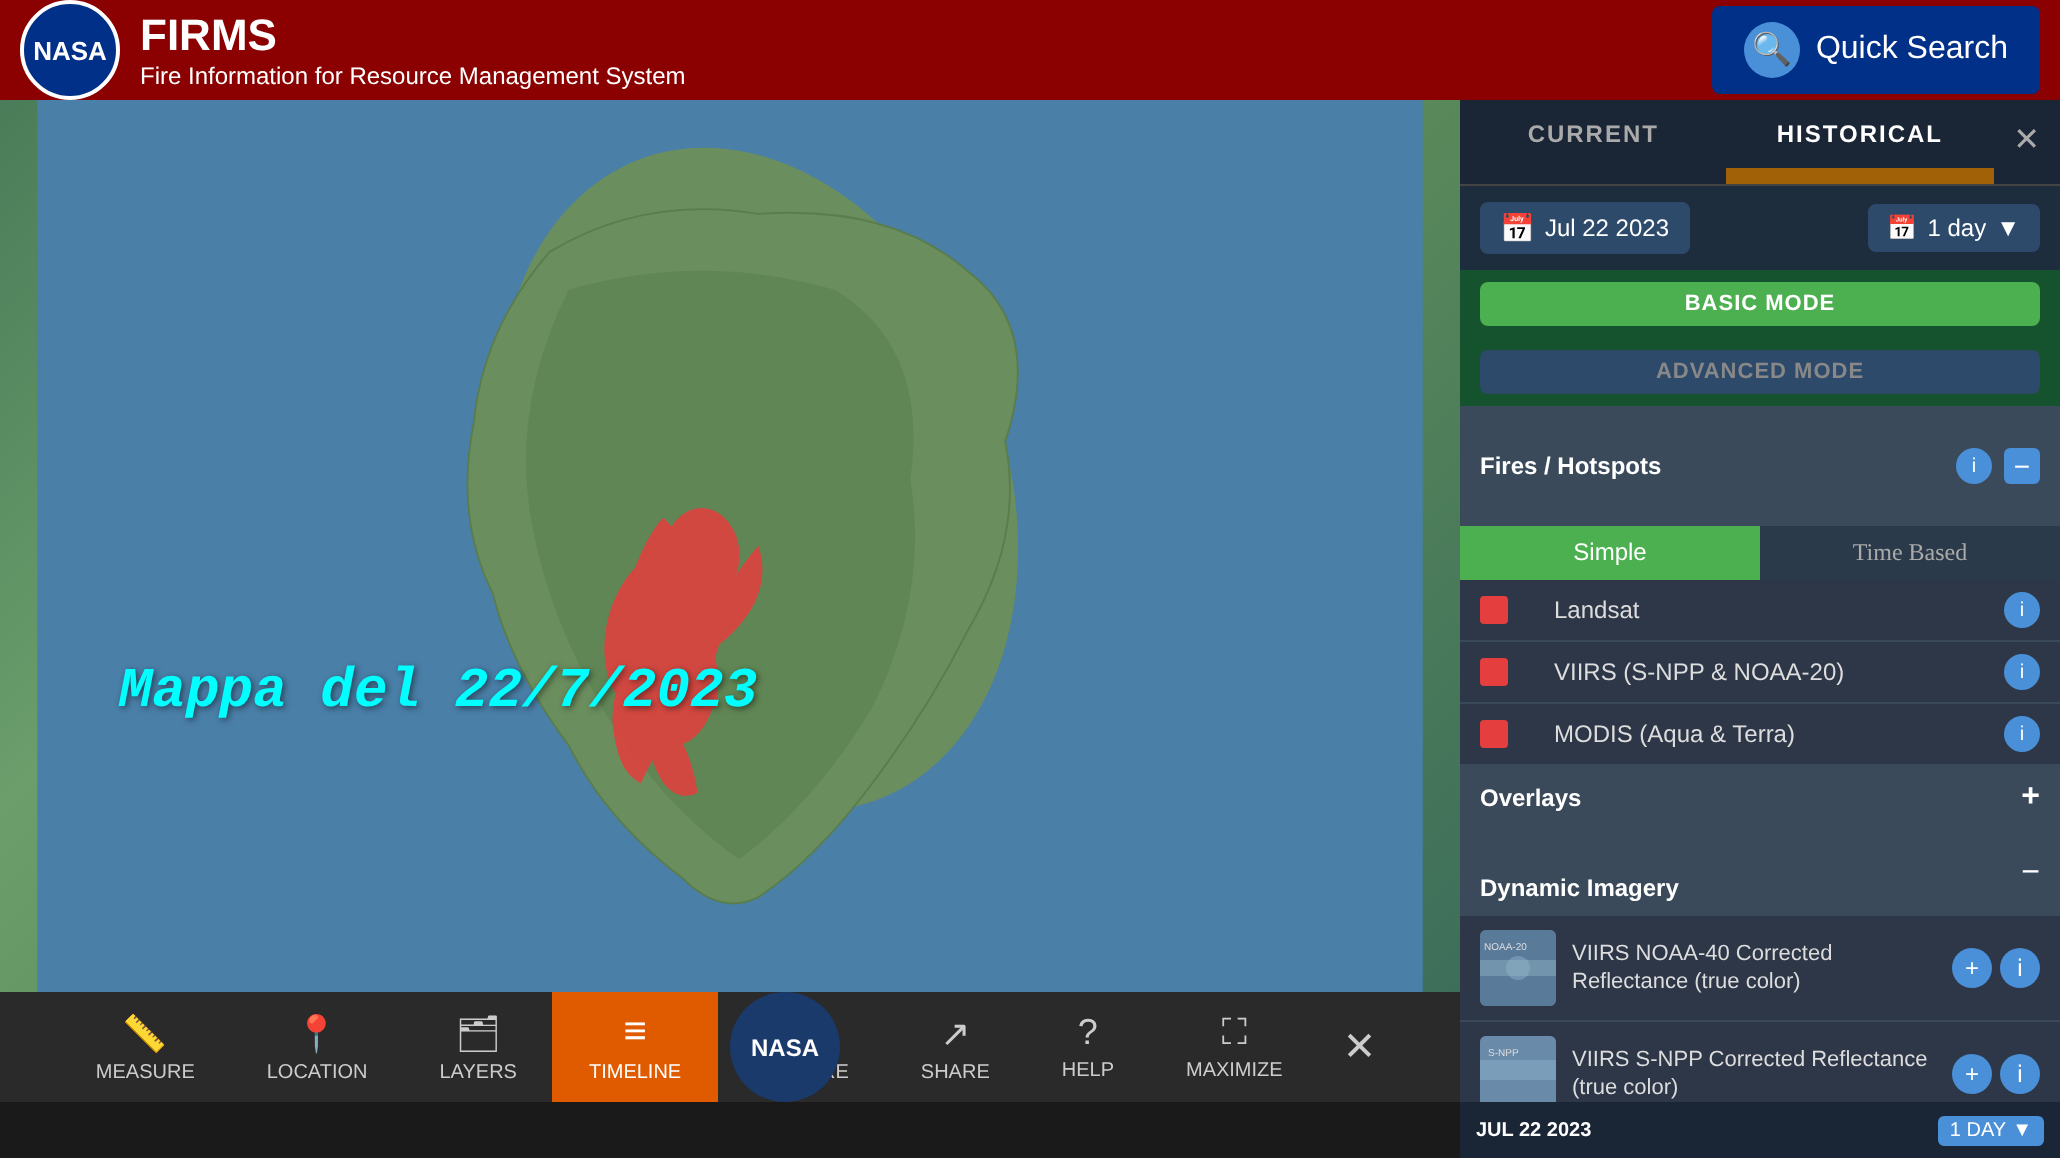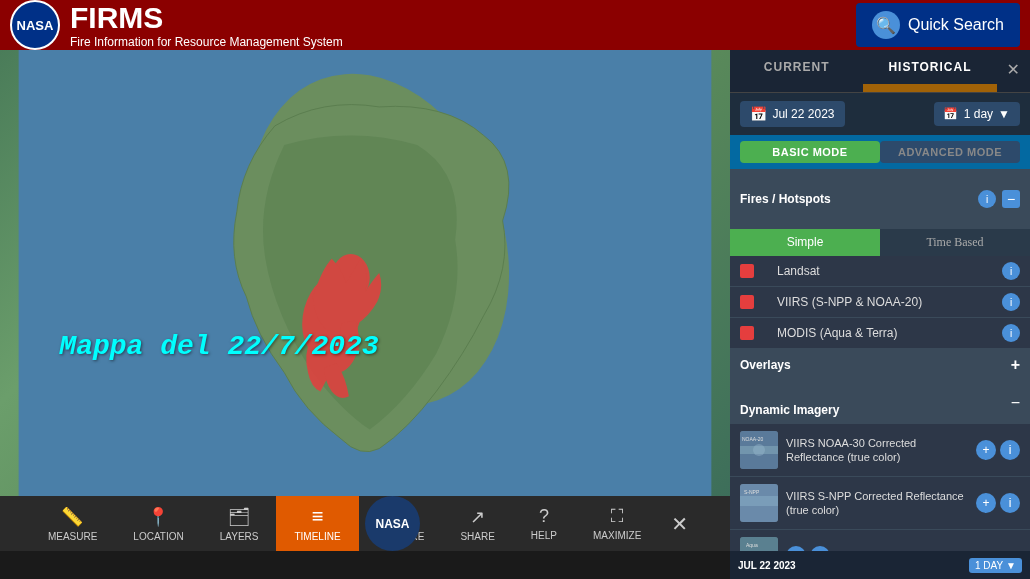--- a/index.html
+++ b/index.html
@@ -11,21 +11,21 @@
       background: #8b0000; display: flex; align-items: center; z-index: 100;
     }
     #nasa-logo {
       width: 50px; height: 50px; background: #003087; border-radius: 50%;
       display: flex; align-items: center; justify-content: center;
       margin: 0 10px; flex-shrink: 0;
       border: 2px solid #fff;
     }
     #nasa-logo span { color: #fff; font-weight: bold; font-size: 13px; }
     #header-title { color: #fff; }
-    #header-title .firms-text { font-size: 30px; font-weight: bold; }
+    #header-title .firms-text { font-size: 22px; font-weight: bold; }
     #header-title .subtitle { font-size: 12px; }
     #quick-search-btn {
       margin-left: auto; margin-right: 10px;
       background: #003087; color: #fff; border: none;
       padding: 8px 16px; border-radius: 4px; cursor: pointer;
       display: flex; align-items: center; gap: 8px; font-size: 16px;
     }
     #quick-search-btn .search-circle {
       width: 28px; height: 28px; border-radius: 50%; background: #4a90d9;
       display: flex; align-items: center; justify-content: center;
@@ -113,21 +113,21 @@
     }
     .date-chip .icon { font-size: 14px; }
     .day-chip {
       background: #2d4a6b; color: #fff; padding: 5px 10px; border-radius: 4px;
       display: flex; align-items: center; gap: 5px; font-size: 12px; cursor: pointer;
       margin-left: auto;
     }
 
     
     #mode-row {
-      display: flex; padding: 6px 10px; gap: 0; background: #0369a1;
+      display: flex; padding: 6px 10px; gap: 12px; background: #14532d; flex-direction: column;
     }
     .mode-btn {
       flex: 1; text-align: center; padding: 5px; border-radius: 4px;
       font-size: 11px; font-weight: bold; letter-spacing: 0.5px; cursor: pointer;
     }
     .mode-btn.active { background: #4caf50; color: #fff; }
     .mode-btn.inactive { background: #2d4a6b; color: #888; }
 
     
     .section-header {
@@ -357,21 +357,21 @@
 
   <div class="imagery-item">
     <div class="imagery-thumb">
       <svg width="38" height="38" viewBox="0 0 38 38">
           <rect width="38" height="38" fill="#5a7a9a"></rect>
           <rect x="0" y="15" width="38" height="8" fill="#8ab0c0" opacity="0.5"></rect>
           <circle cx="19" cy="19" r="6" fill="#9abcd0" opacity="0.4"></circle>
           <text x="2" y="10" font-size="5" fill="#ddd">NOAA-20</text>
         </svg>
     </div>
-    <span class="imagery-label">VIIRS NOAA-30 Corrected Reflectance (true color)</span>
+    <span class="imagery-label">VIIRS NOAA-40 Corrected Reflectance (true color)</span>
     <div class="imagery-controls">
       <div class="img-plus">+</div>
       <div class="img-info">i</div>
     </div>
   </div>
   <div class="imagery-item">
     <div class="imagery-thumb">
       <svg width="38" height="38" viewBox="0 0 38 38">
           <rect width="38" height="38" fill="#6a8aaa"></rect>
           <rect x="0" y="12" width="38" height="10" fill="#8ab0c8" opacity="0.5"></rect>

